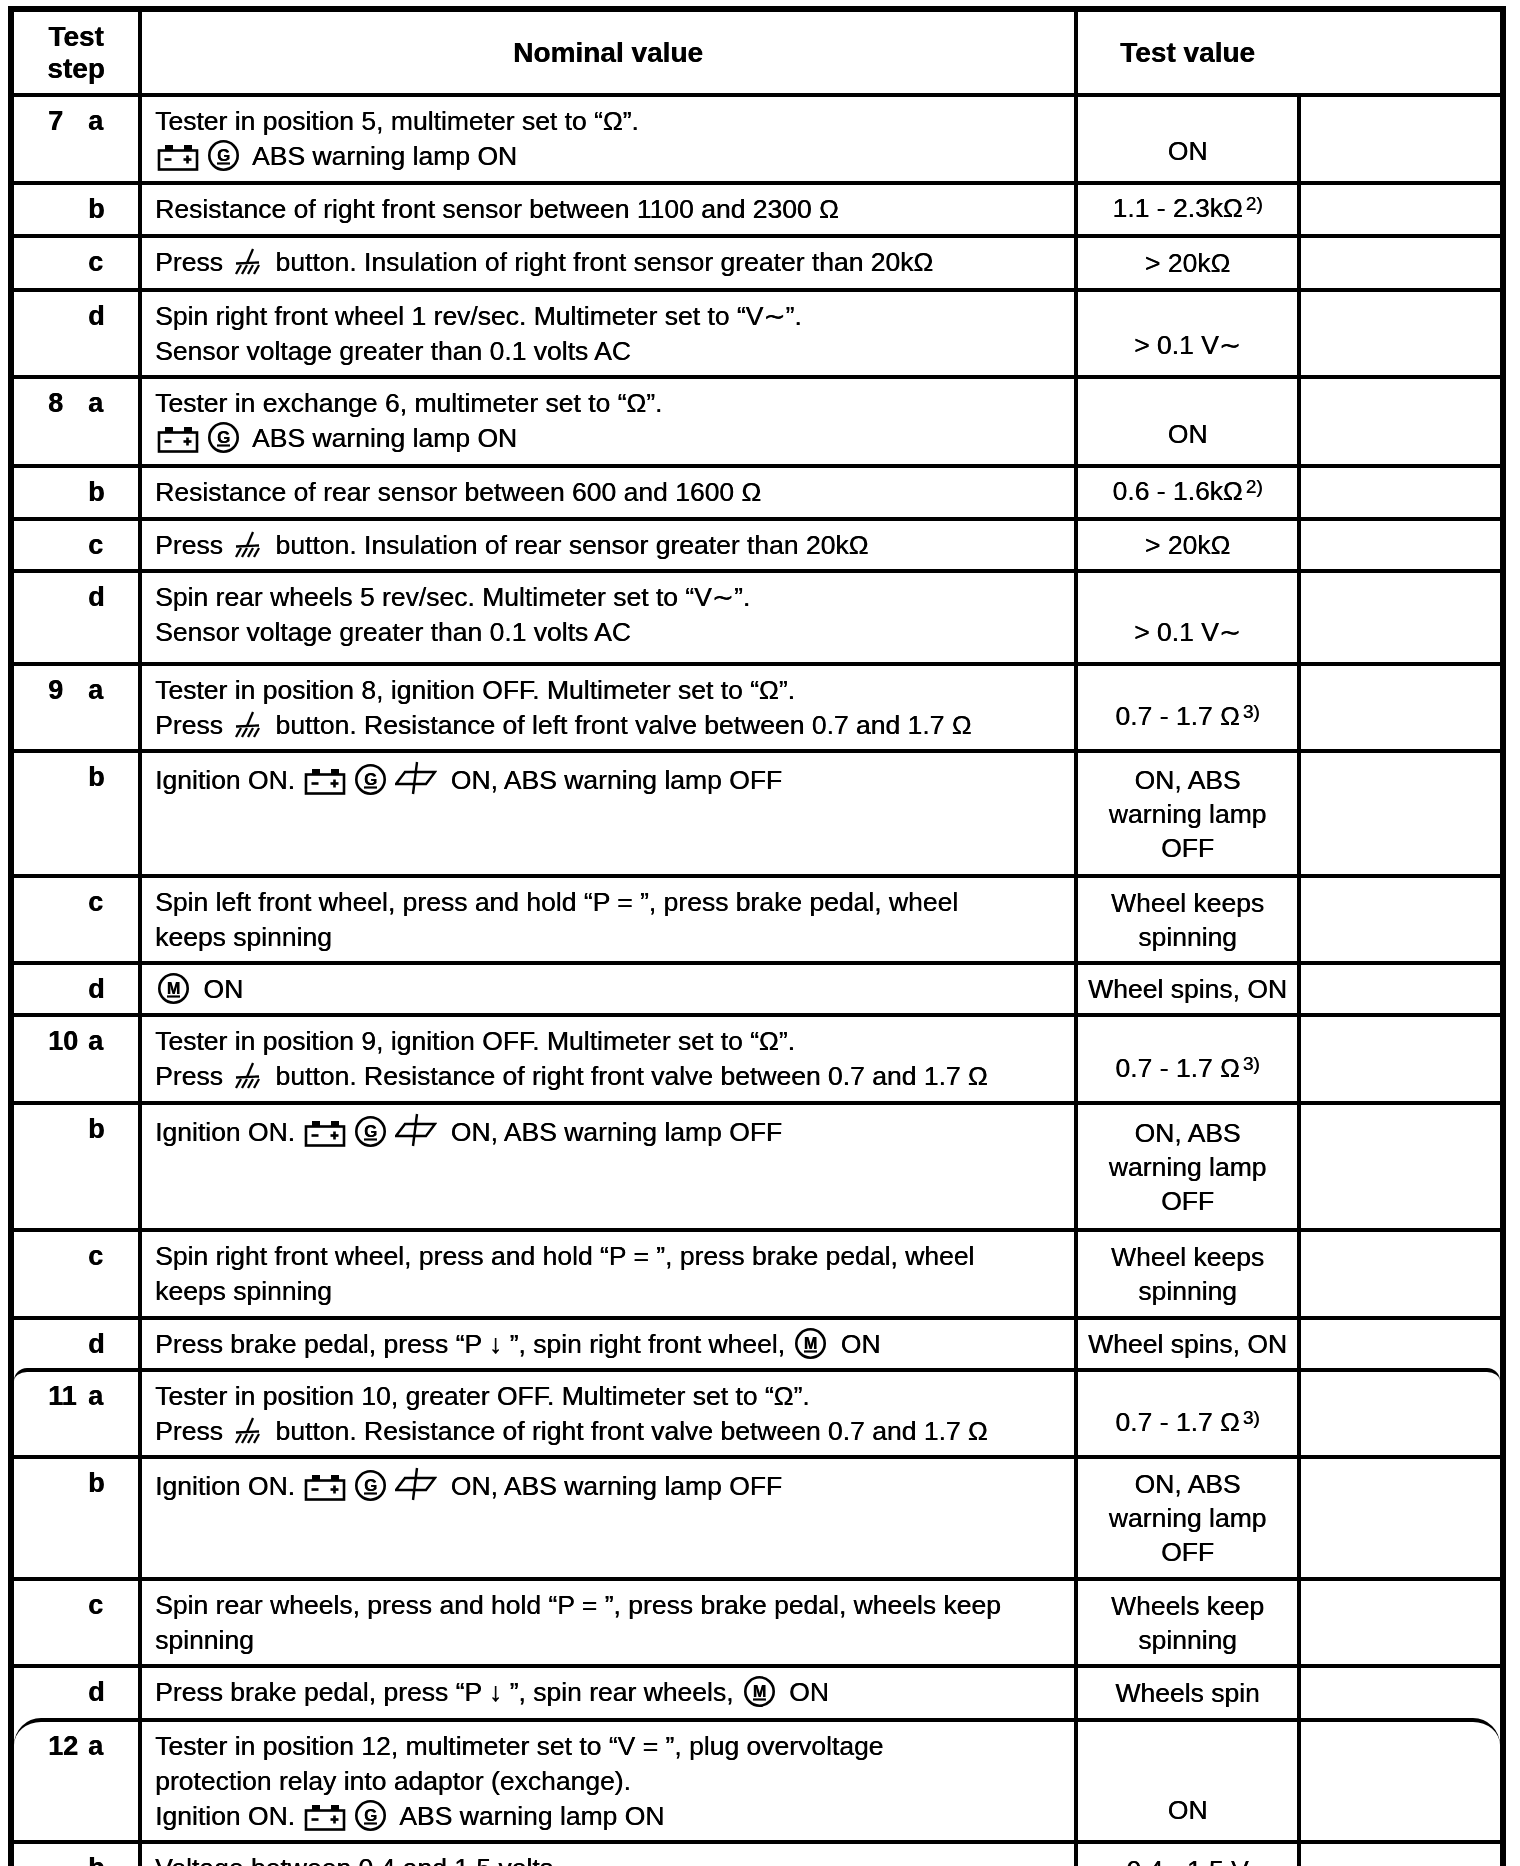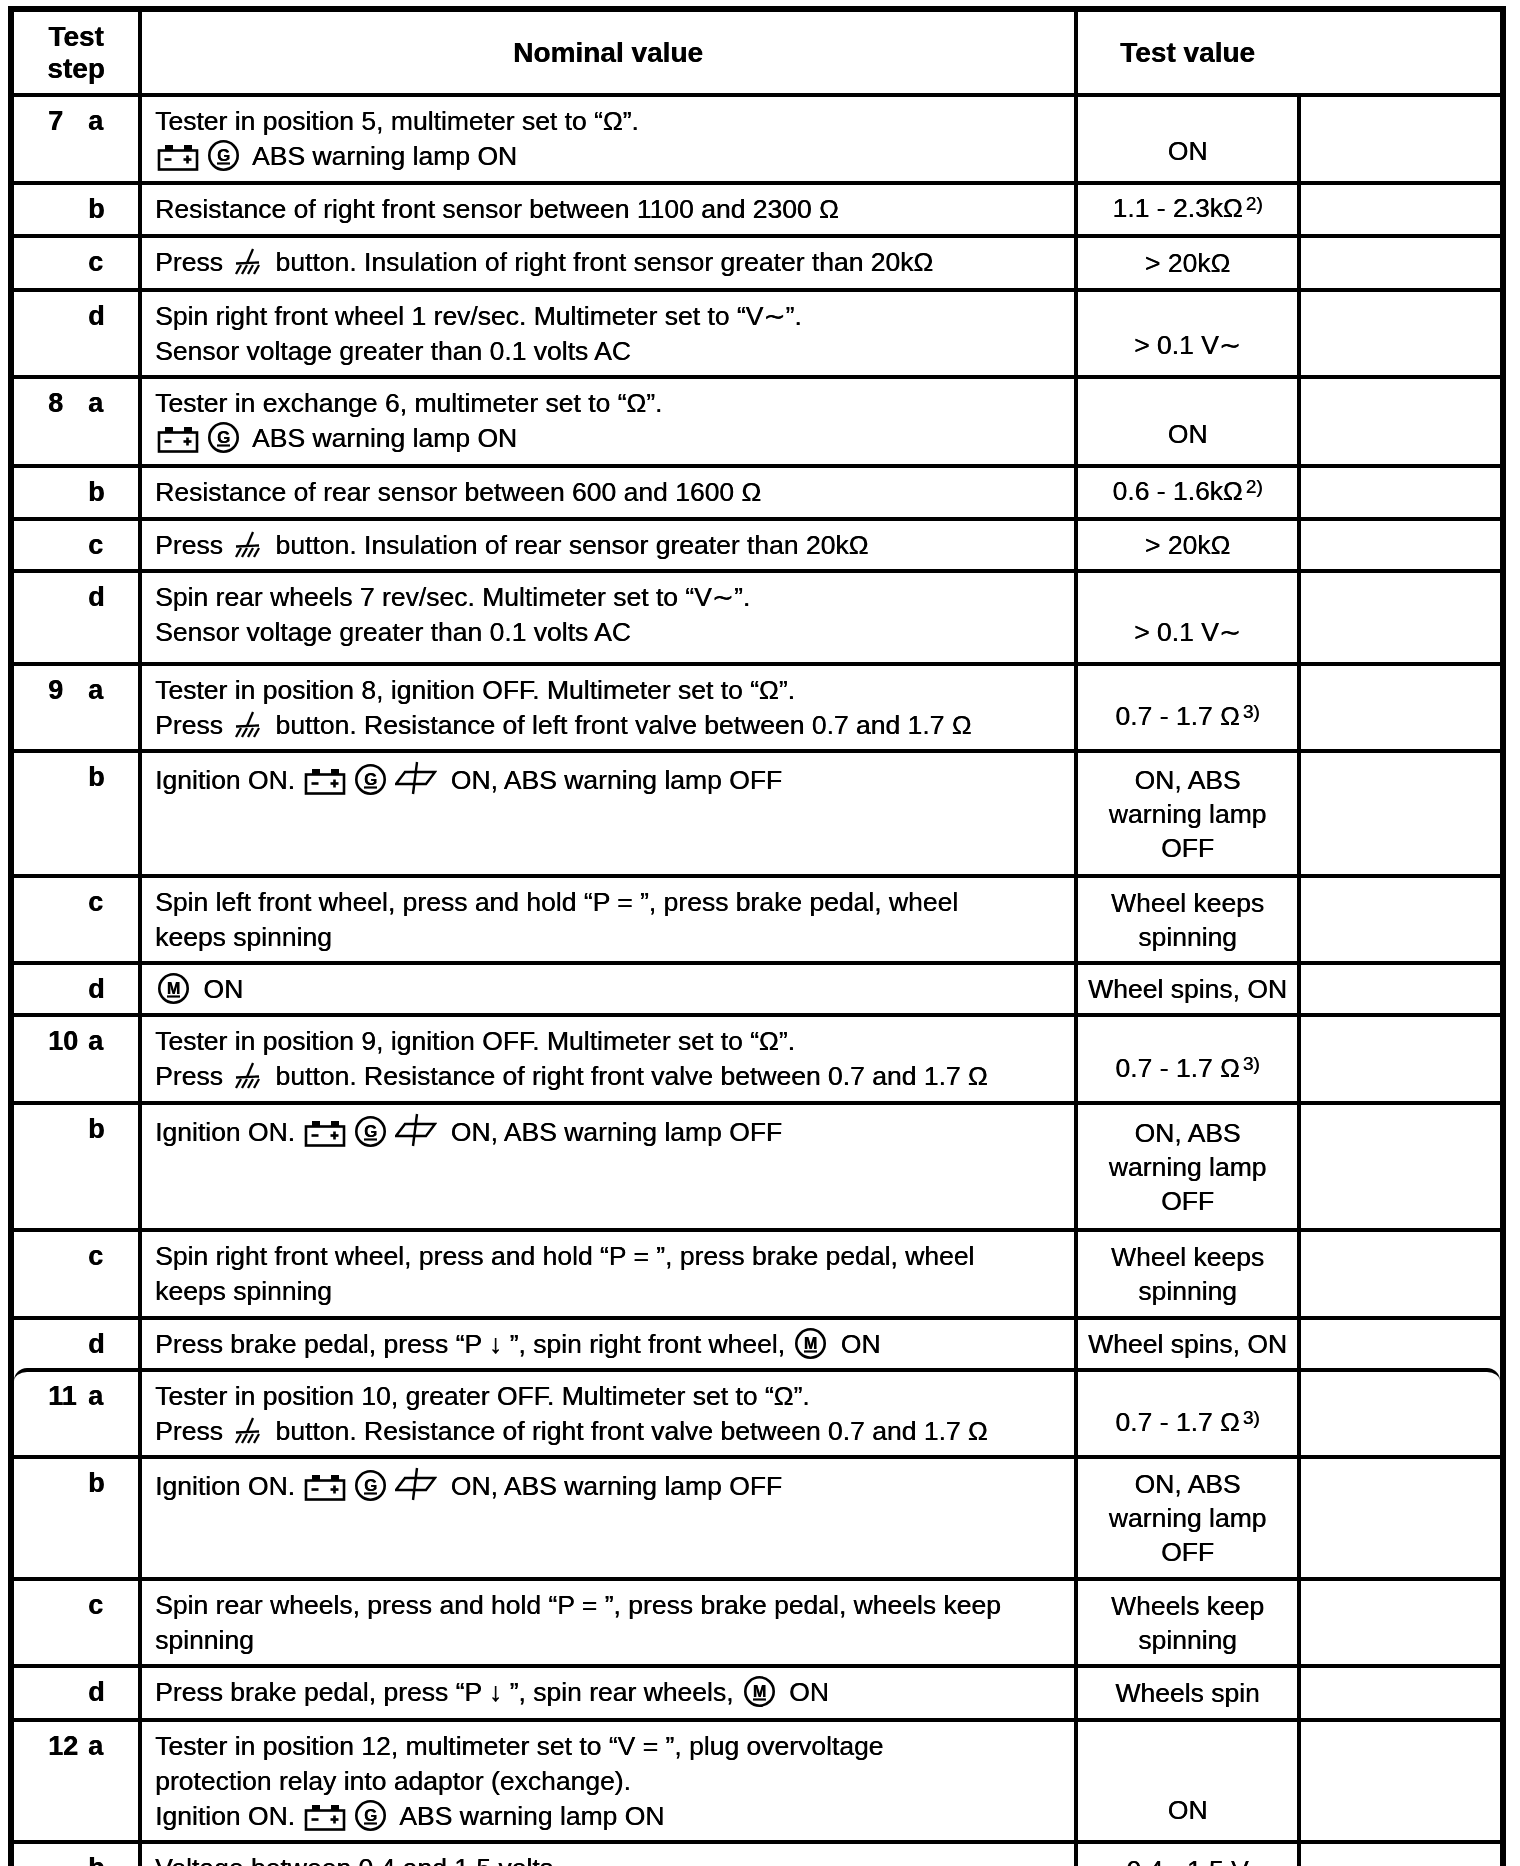--- a/index.html
+++ b/index.html
@@ -170,21 +170,21 @@
           <div><span>&gt; 20kΩ</span></div>
         </div>
         <div class="cell test-cell"></div>
       </div>
       <div class="row" style="min-height: 93px;">
         <div class="cell step-cell">
           <span class="step-num"></span>
           <span class="step-letter">d</span>
         </div>
         <div class="cell proc-cell">
-          <div class="proc-line"><span>Spin rear wheels 7 rev/sec. Multimeter set to “V∼”.</span></div>
+          <div class="proc-line"><span>Spin rear wheels 5 rev/sec. Multimeter set to “V∼”.</span></div>
           <div class="proc-line"><span>Sensor voltage greater than 0.1 volts AC</span></div>
         </div>
         <div class="cell nom-cell bottom">
           <div><span>&gt; 0.1 V∼</span></div>
         </div>
         <div class="cell test-cell"></div>
       </div>
       <div class="row" style="min-height: 87px;">
         <div class="cell step-cell">
           <span class="step-num">9</span>
@@ -424,21 +424,21 @@
                 <circle cx="16.5" cy="16.5" r="14.2" stroke-width="2.6"></circle>
                 <text x="16.5" y="22" text-anchor="middle" fill="#000" stroke="none" font-family="Liberation Sans, DejaVu Sans, sans-serif" font-size="16" font-weight="bold">M</text>
                 <line x1="10" y1="24.5" x2="23" y2="24.5" stroke-width="2.2"></line>
               </svg></span><span> ON</span></div>
         </div>
         <div class="cell nom-cell">
           <div><span>Wheels spin</span></div>
         </div>
         <div class="cell test-cell"></div>
       </div>
-      <div class="row" style="min-height: 108px;">
+      <div class="row" style="min-height: 108px; border-radius: 27px;">
         <div class="cell step-cell">
           <span class="step-num">12</span>
           <span class="step-letter">a</span>
         </div>
         <div class="cell proc-cell">
           <div class="proc-line"><span>Tester in position 12, multimeter set to “V = ”, plug overvoltage</span></div>
           <div class="proc-line"><span>protection relay into adaptor (exchange).</span></div>
           <div class="proc-line"><span>Ignition ON. </span><span class="icon"><svg width="42" height="29" viewBox="0 0 42 29" fill="none" stroke="#000" stroke-width="2.6">
                 <rect x="2" y="7.5" width="38" height="19"></rect>
                 <rect x="8" y="2" width="8" height="5.5" fill="#000" stroke="none"></rect>

